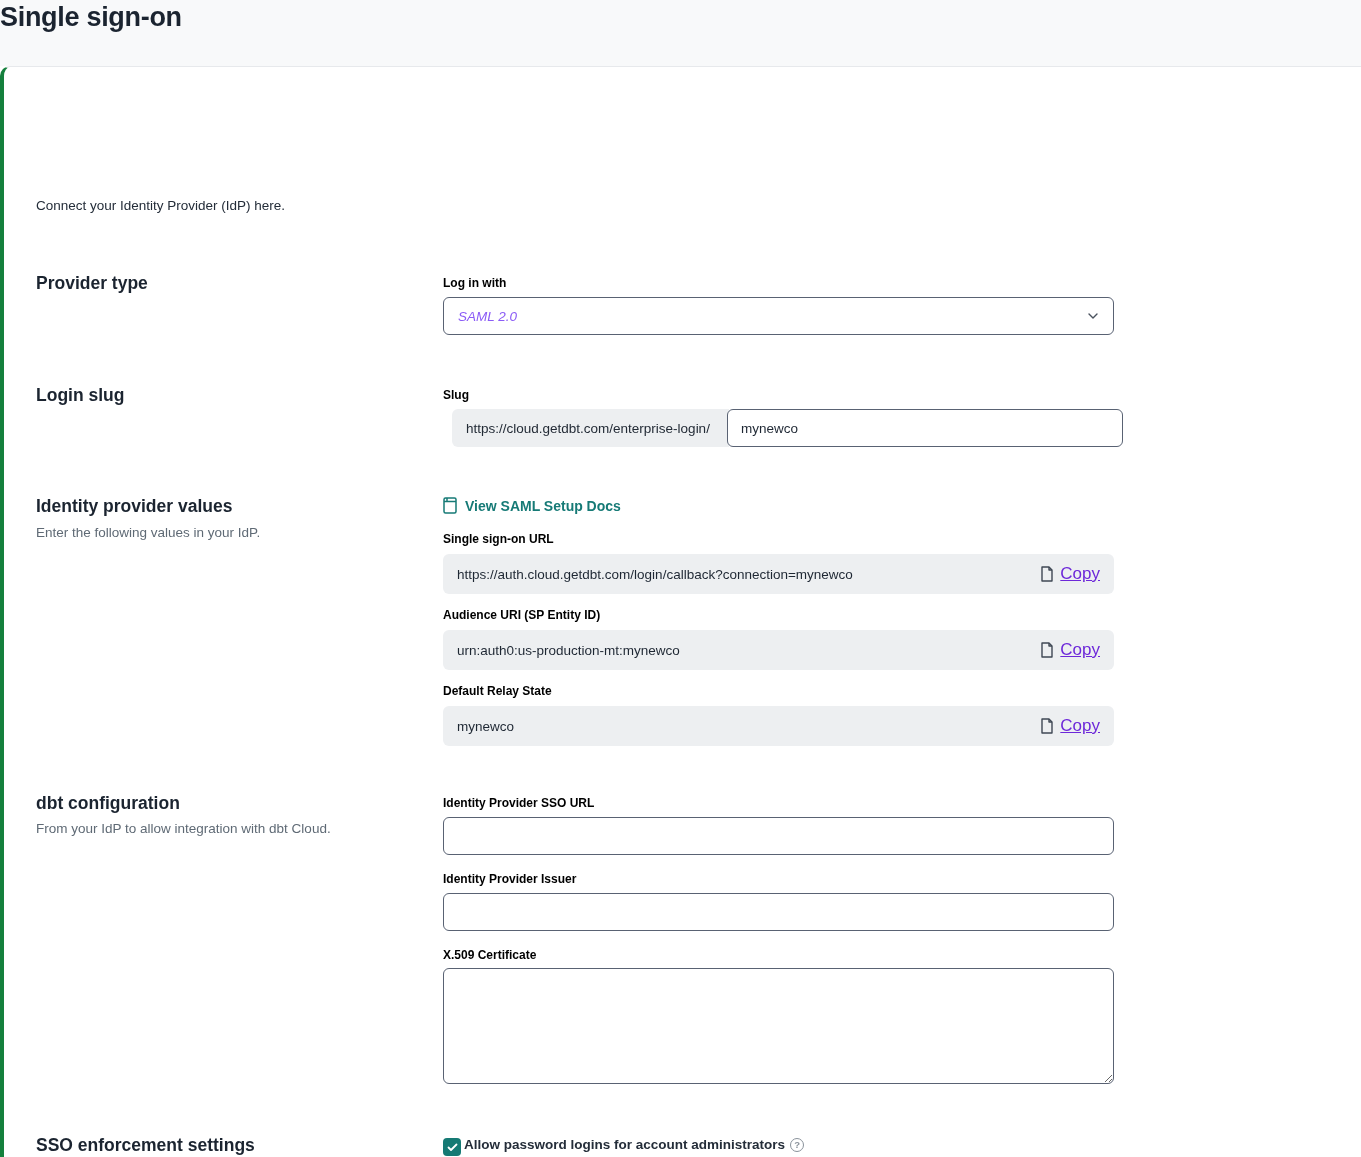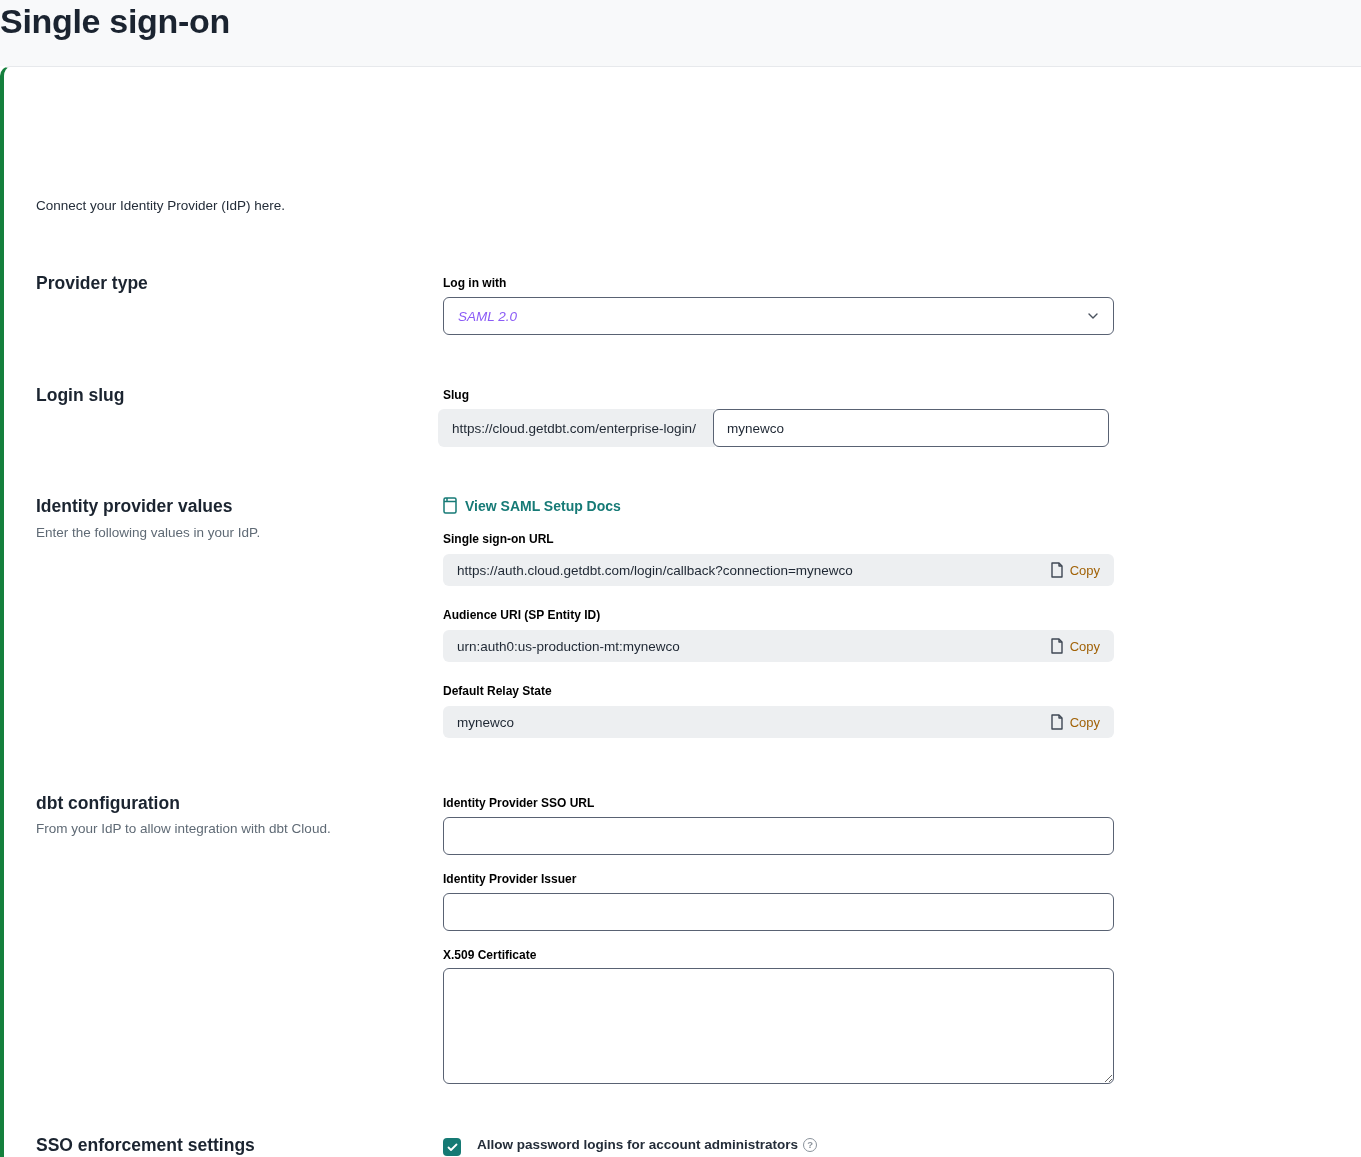--- a/index.html
+++ b/index.html
@@ -1,63 +1,63 @@
 <!DOCTYPE html>
 <html><head>
 <meta charset="utf-8">
 <style>
   * { margin:0; padding:0; box-sizing:border-box; }
   html,body { background:#ffffff; }
   body { font-family:"Liberation Sans","DejaVu Sans",sans-serif; color:#1e2733; }
   .page { position:relative; width:1361px; height:1157px; overflow:hidden; background:#ffffff; }
 
   .topbar { position:absolute; top:0; left:0; right:0; height:66px; background:#f8f9fa; }
-  .page-title { position:absolute; top:2px; left:0; font-size:34px; font-weight:700; color:#1b2430; letter-spacing:-0.3px; }
+  .page-title { position:absolute; top:2px; left:0; font-size:27px; font-weight:700; color:#1b2430; letter-spacing:-0.3px; }
   .card { position:absolute; top:66px; left:0; right:0; bottom:0; background:#ffffff;
           border-top:1px solid #e7e9ec; border-left:4px solid #15803d; border-top-left-radius:10px; }
 
   .abs { position:absolute; }
   .intro { top:131px; left:32px; font-size:13.5px; color:#242d39; }
 
   .section-heading { left:32px; font-size:17.5px; font-weight:700; color:#1b2430; }
   .section-sub { left:32px; font-size:13.5px; color:#5f6a75;text-align:center; }
 
   .field-label { left:439px; font-size:12px; font-weight:700; color:#000000; }
 
   .selectbox { top:230px; left:439px; width:671px; height:38px; background:#fff;
                border:1px solid #596273; border-radius:6px; display:flex; align-items:center;
                justify-content:space-between; padding:0 14px; cursor:pointer; }
   .selectbox .sel-text { font-size:13.5px; color:#8b5cf6;font-style:italic; }
 
-  .slug-group { top:342px; left:434px; width:671px; height:44px; }
+  .slug-group { top:342px; left:448px; width:671px; height:44px; }
   .slug-prefix { position:absolute; left:0; top:0; width:277px; height:38px; background:#edeff1;
                  border-radius:6px 0 0 6px; display:flex; align-items:center; padding-left:14px;
                  font-size:13.5px; color:#232b36; }
   .slug-input { position:absolute; left:275px; top:0; width:396px; height:38px; background:#fff;
                 border:1px solid #596273; border-radius:6px; padding:0 13px; font-size:13.5px;
                 color:#1e2733; font-family:inherit; outline:none; }
 
   .docs-link { top:430px; left:439px; display:flex; align-items:center; gap:8px; cursor:pointer;justify-content:space-between; }
   .docs-link .docs-text { font-size:14px; font-weight:700; color:#167a76; }
 
-  .copy-field { left:439px; width:671px; height:32px; background:#edeff1; border-radius:6px;
+  .copy-field { left:439px; width:671px; height:40px; background:#edeff1; border-radius:6px;
                 display:flex; align-items:center; justify-content:space-between; padding:0 14px; }
   .copy-field .cf-value { font-size:13.5px; color:#1e2733; }
   .copy-btn { display:flex; align-items:center; gap:7px; cursor:pointer; background:none; border:none;
               font-family:inherit; }
-  .copy-btn .copy-text { font-size:13px; color:#a16207; }
+  .copy-btn .copy-text { font-size:17px; color:#6d28d9;text-decoration:underline; }
 
   .text-input { left:439px; width:671px; height:38px; background:#fff; border:1px solid #596273;
                 border-radius:6px; padding:0 13px; font-size:13.5px; color:#1e2733;
                 font-family:inherit; outline:none; }
   .cert-area { top:901px; left:439px; width:671px; height:116px; background:#fff; border:1px solid #596273;
                border-radius:6px; padding:8px 13px; font-size:13.5px; color:#1e2733;
                font-family:inherit; outline:none; resize:both; }
 
-  .check-row { top:1070px; left:439px; display:flex; align-items:flex-start; gap:16px; }
+  .check-row { top:1070px; left:439px; display:flex; align-items:flex-start; gap:3px; }
   .checkbox { width:18px; height:18px; border-radius:4px; background:#157a74; display:flex;
               align-items:center; justify-content:center; cursor:pointer; flex:0 0 auto; margin-top:1px; }
   .check-label { font-size:13.5px; font-weight:700; color:#242d39; }
   .help-icon { display:inline-flex; align-items:center; justify-content:center; width:14px; height:14px;
                border:1px solid #8a929b; border-radius:50%; font-size:9.5px; font-weight:700;
                color:#8a929b; margin-left:5px; vertical-align:1px; }
 
   svg { display:block; }
 </style>
 </head>

